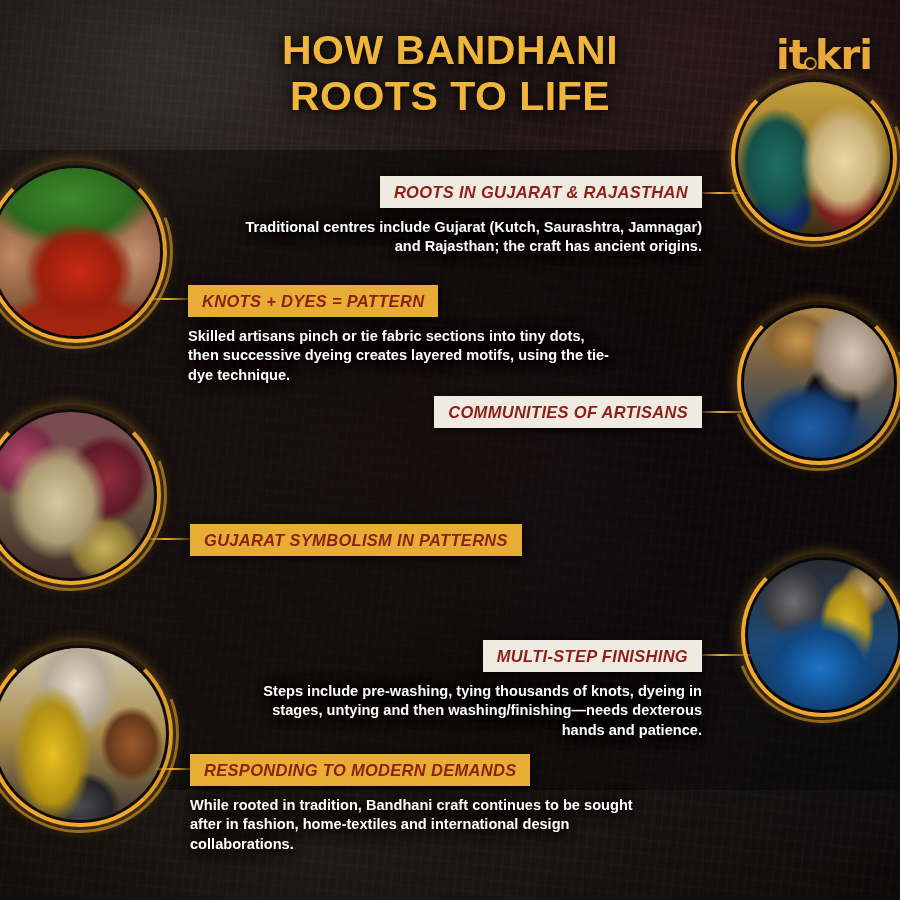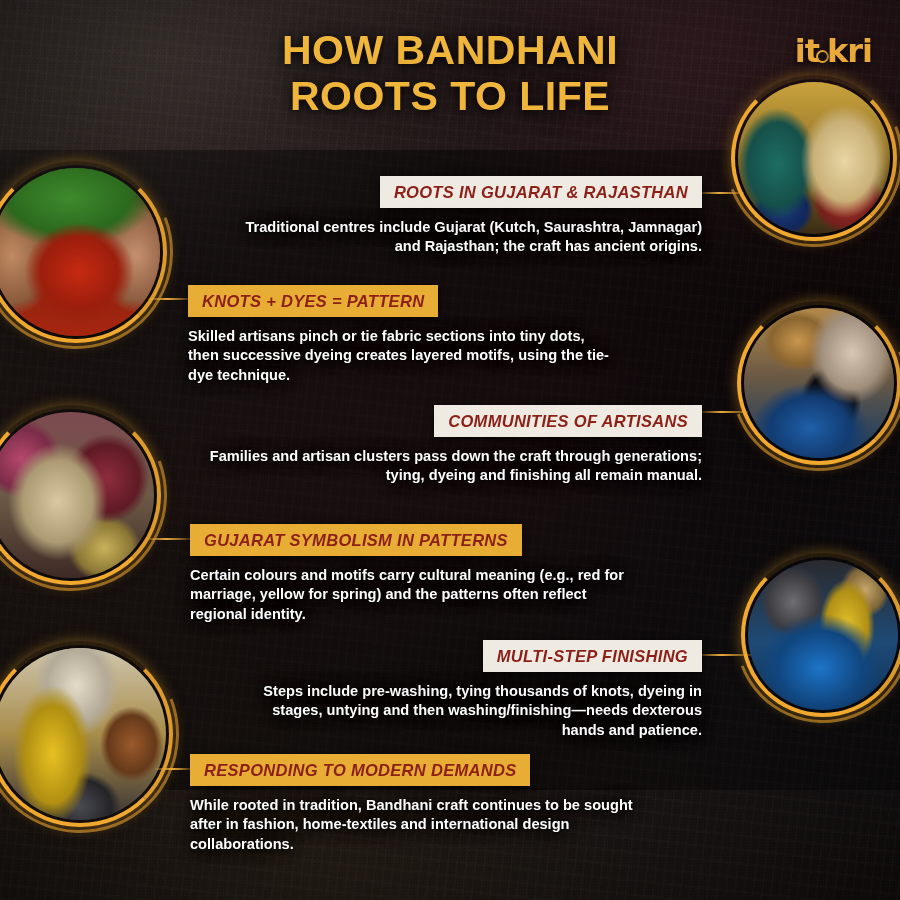--- a/index.html
+++ b/index.html
@@ -78,21 +78,21 @@
     text-shadow:0 2px 10px rgba(0,0,0,.85), 0 0 26px rgba(0,0,0,.7);
     z-index:8;
   }
 
   
   .logo {
     position:absolute;
     right:28px; top:32px;
     z-index:9;
     color:#E8A93A;
-    font-size:32px;
+    font-size:40px;
     font-weight:bold;
     font-style:normal;
     letter-spacing:-1px;
     text-shadow:0 2px 8px rgba(0,0,0,.9);
     font-family:"DejaVu Sans", sans-serif;
   }
   .logo .dotcircle {
     display:inline-block;
     width:13px; height:13px;
     border-radius:50%;
@@ -310,32 +310,30 @@
     <div class="body align-right">Traditional centres include Gujarat (Kutch, Saurashtra, Jamnagar) and Rajasthan; the craft has ancient origins.</div>
   </div>
 
   <div class="block" style="left:188px; top:285px; width:430px;">
     <div style="text-align:left;">
       <span class="heading amber">KNOTS + DYES = PATTERN</span>
     </div>
     <div class="body align-left">Skilled artisans pinch or tie fabric sections into tiny dots, then successive dyeing creates layered motifs, using the tie-dye technique.</div>
   </div>
 
-  <div class="block" style="left:200px; top:405px; width:502px;">
+  <div class="block" style="left:200px; top:396px; width:502px;">
     <div style="text-align:right;">
       <span class="heading cream">COMMUNITIES OF ARTISANS</span>
     </div>
-    <div class="body align-right">Families and artisan clusters pass down the craft through generations; tying, dyeing and finishing all remain manual.</div>
   </div>
 
   <div class="block" style="left:190px; top:524px; width:440px;">
     <div style="text-align:left;">
       <span class="heading amber">GUJARAT SYMBOLISM IN PATTERNS</span>
     </div>
-    <div class="body align-left">Certain colours and motifs carry cultural meaning (e.g., red for marriage, yellow for spring) and the patterns often reflect regional identity.</div>
   </div>
 
   <div class="block" style="left:248px; top:640px; width:454px;">
     <div style="text-align:right;">
       <span class="heading cream">MULTI-STEP FINISHING</span>
     </div>
     <div class="body align-right">Steps include pre-washing, tying thousands of knots, dyeing in stages, untying and then washing/finishing—needs dexterous hands and patience.</div>
   </div>
 
   <div class="block" style="left:190px; top:754px; width:470px;">

